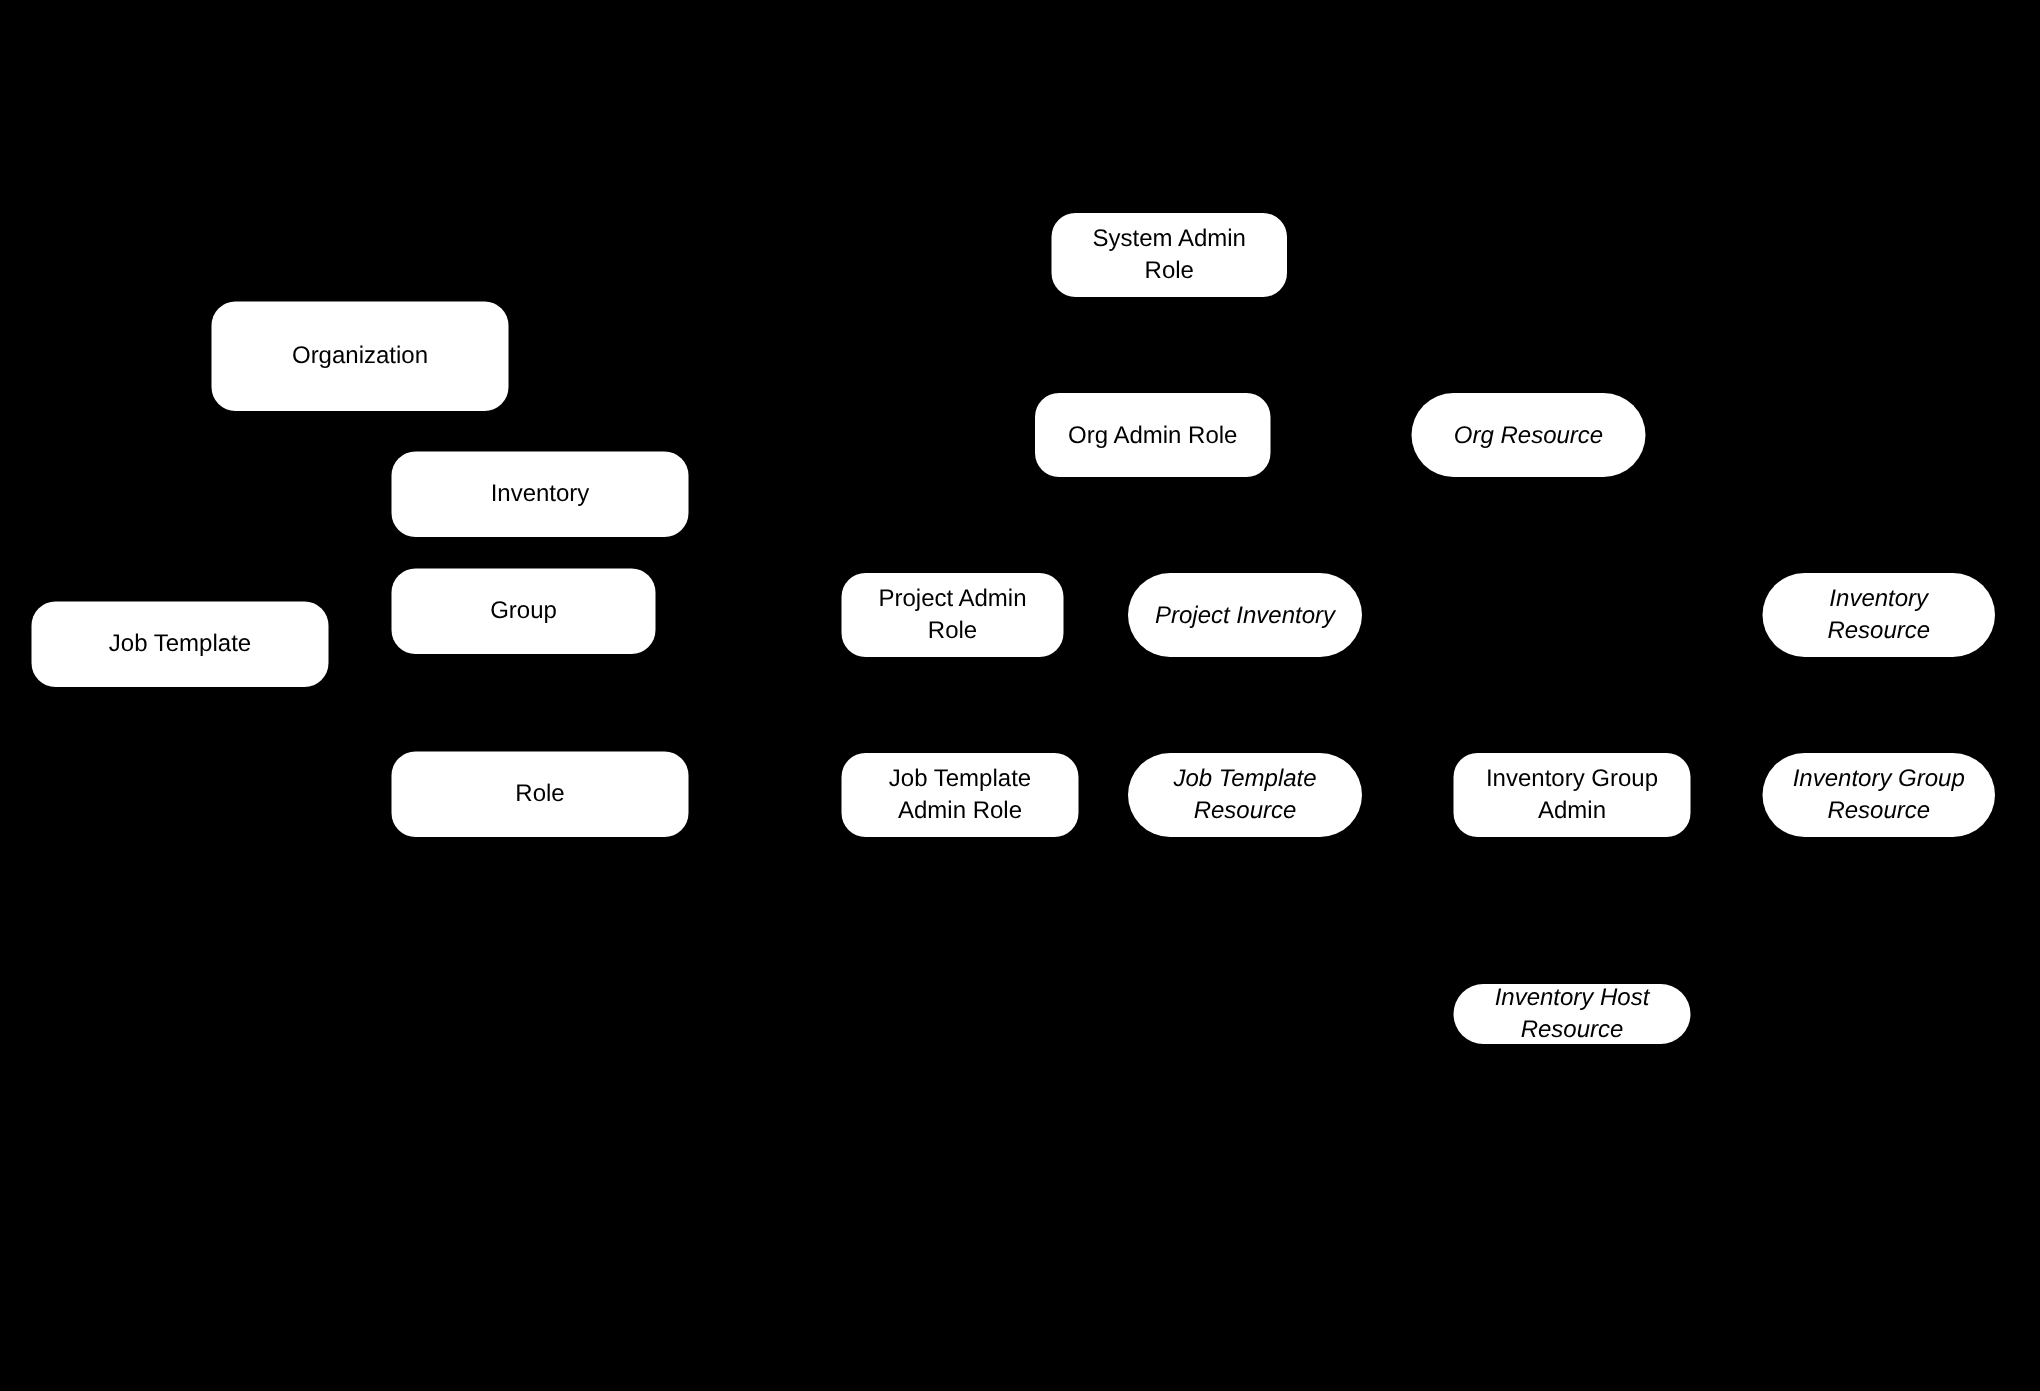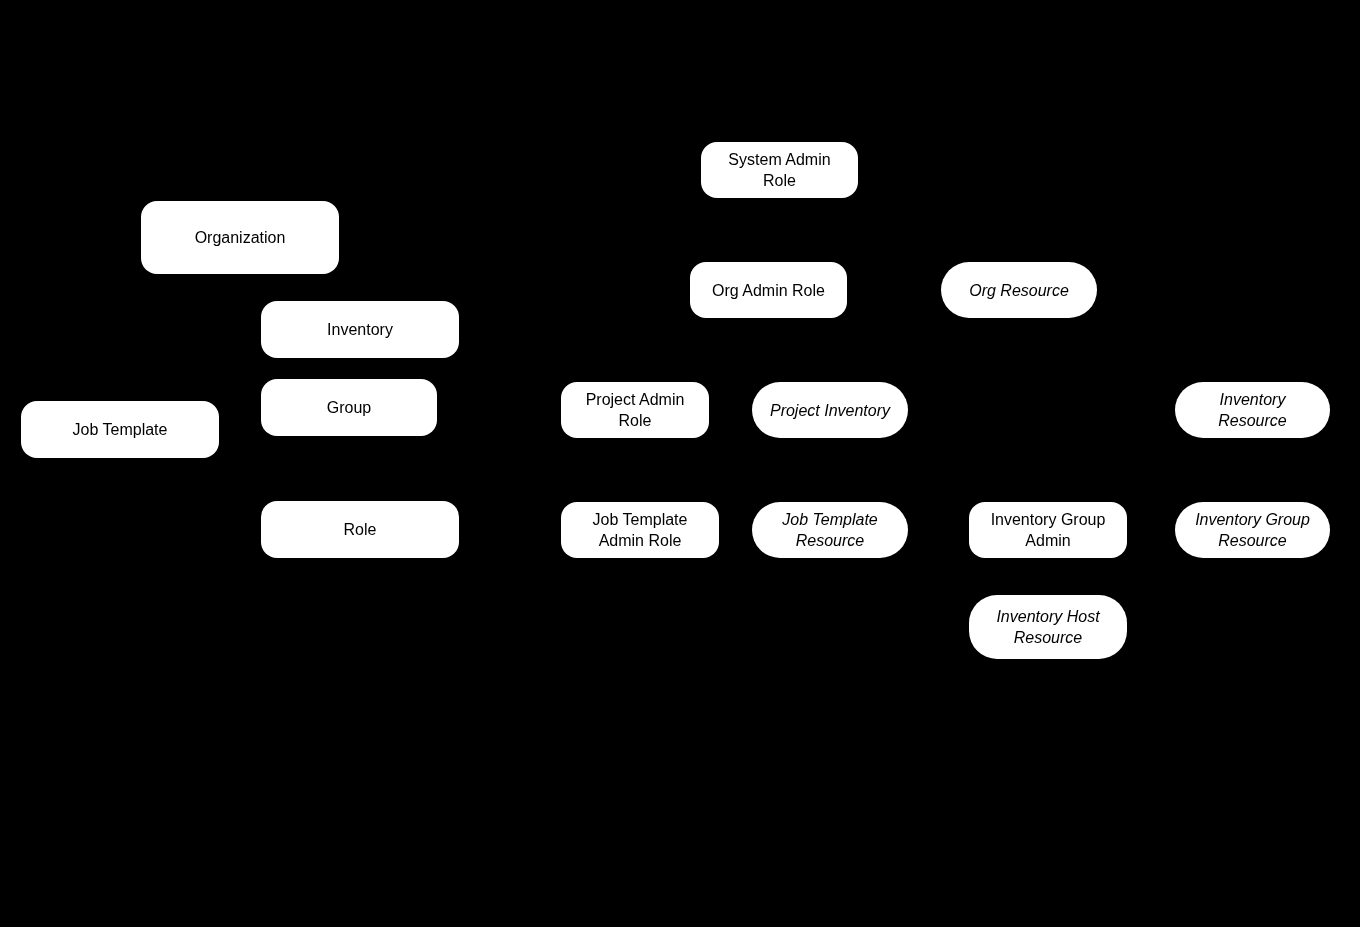--- a/index.html
+++ b/index.html
@@ -73,16 +73,16 @@
 
   <div class="node stadium" style="left:752px; top:502px; width:156px; height:56px">Job Template
 Resource</div>
 
   <div class="node rect" style="left:969px; top:502px; width:158px; height:56px">Inventory Group
 Admin</div>
 
   <div class="node stadium" style="left:1175px; top:502px; width:155px; height:56px">Inventory Group
 Resource</div>
 
-  <div class="node stadium" style="left:969px; top:595px; width:158px; height:64px">Inventory Host
+  <div class="node stadium" style="left:969px; top:656px; width:158px; height:40px">Inventory Host
 Resource</div>
 
 </div>
 
 </body></html>

